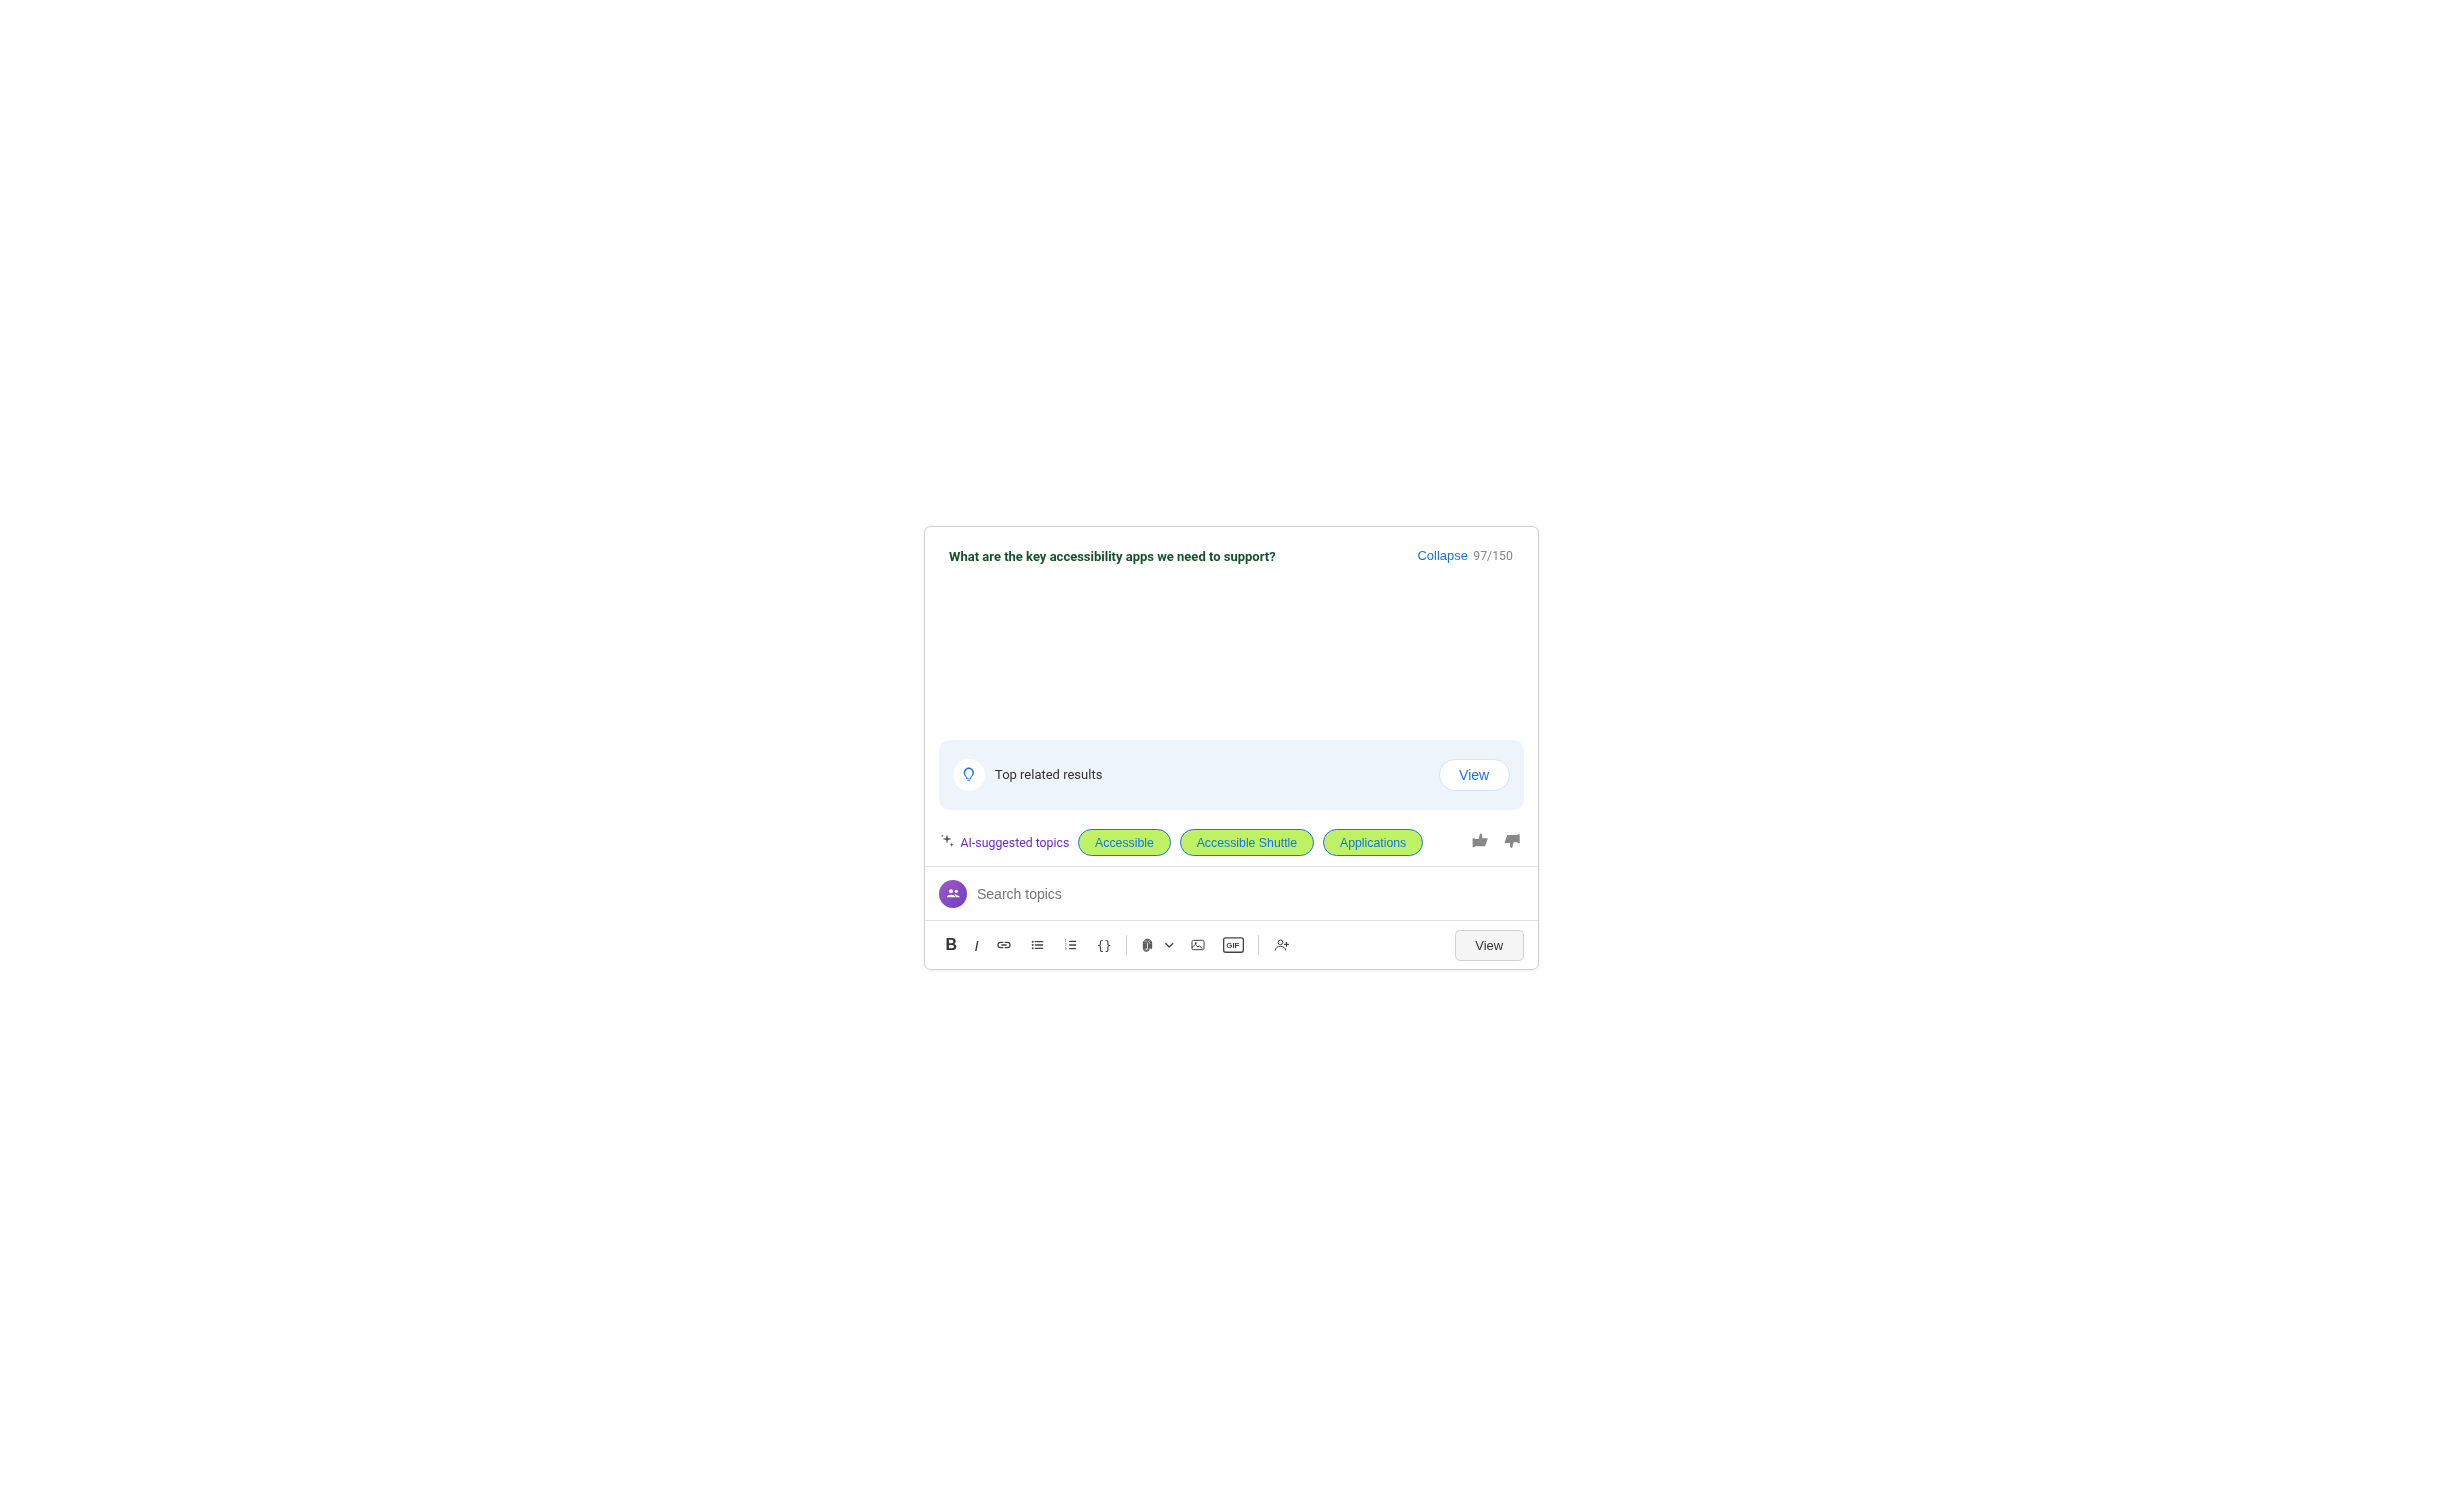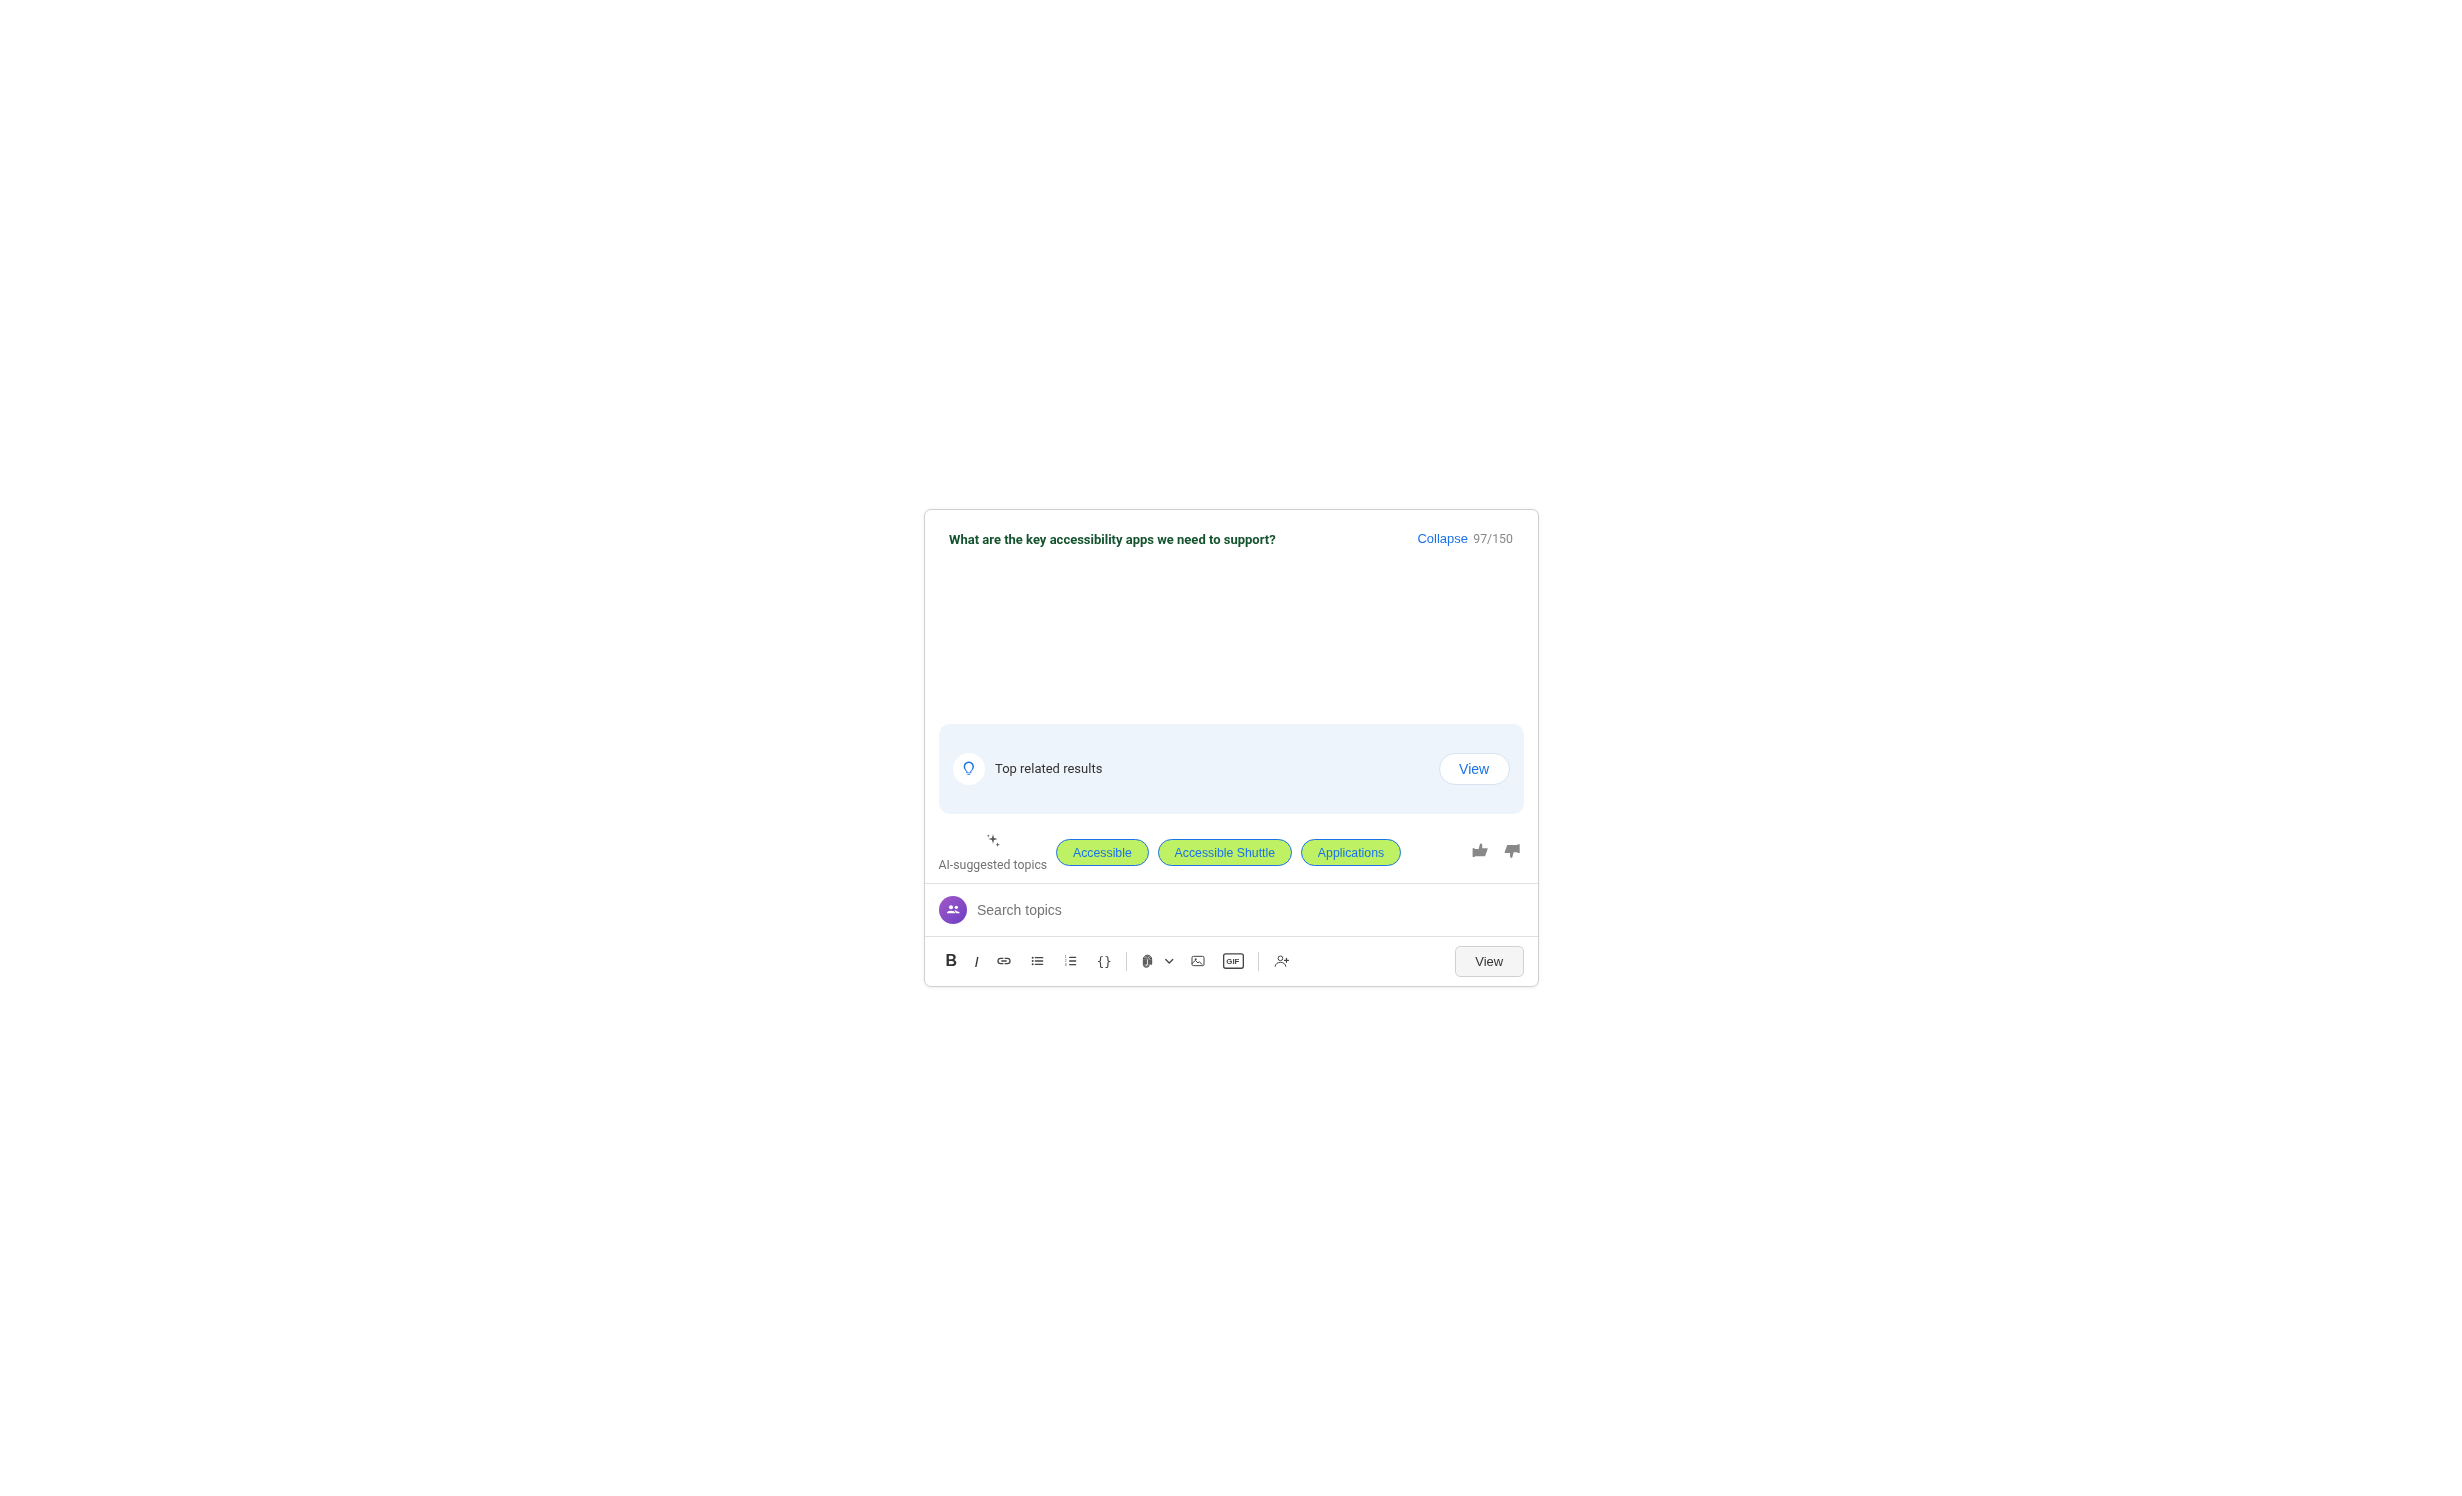--- a/index.html
+++ b/index.html
@@ -52,21 +52,21 @@
       color: #888;
     }
     .editor-body {
       padding: 14px 24.6px 0 24.6px;
       min-height: 158px;
     }
     .related-results-bar {
       margin: 16px 14px 8.8px 14px;
       background: #eef4fb;
       border-radius: 10.5px;
-      padding: 29px 14px;
+      padding: 19px 14px;
       display: flex;
       align-items: center;
       gap: 10.5px;
     }
     .lightbulb-icon {
       width: 32px;
       height: 32px;
       background: #fff;
       border-radius: 50%;
       display: flex;
@@ -97,24 +97,23 @@
       padding: 10.5px 14px 10.5px 14px;
       display: flex;
       align-items: center;
       gap: 8.8px;
       flex-wrap: wrap;
     }
     .ai-icon-label {
       display: flex;
       align-items: center;
       gap: 6.1px;
-      color: #737373;
+      color: #6d28d9;
       font-size: 12.3px;
       white-space: nowrap;
-      flex-direction: column;
     }
     .ai-icon svg {
       width: 16px;
       height: 16px;
     }
     .topic-chip {
       border: 1.3px solid #1a73e8;
       border-radius: 21px;
       padding: 5.3px 16px;
       font-size: 12.3px;

